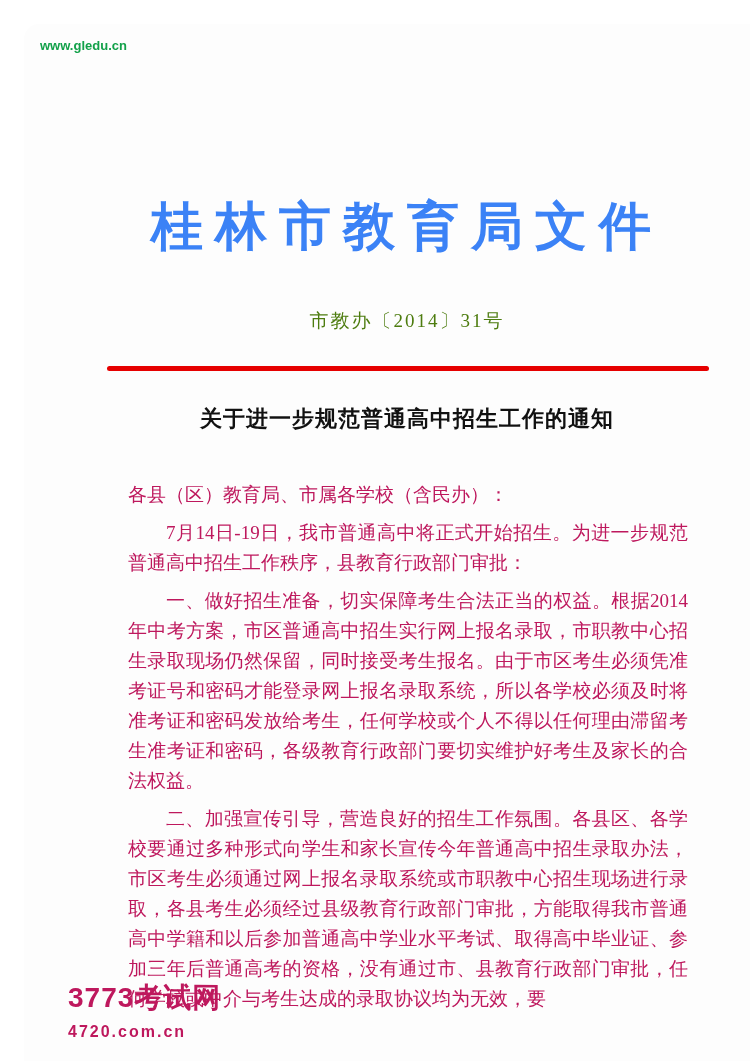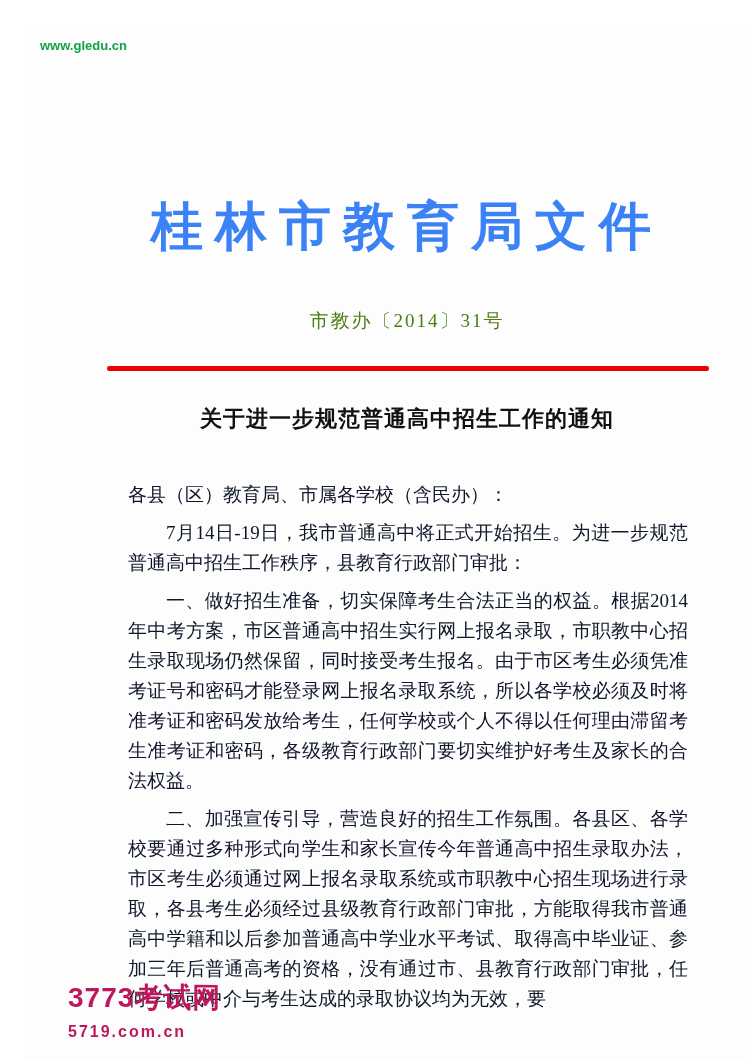--- a/index.html
+++ b/index.html
@@ -67,21 +67,21 @@
     color: #111111;
     letter-spacing: 1px;
   }
   .doc-body {
     position: absolute;
     top: 440px;
     left: 88px;
     width: 576px;
     font-size: 19px;
     line-height: 30px;
-    color: #0f172a;
+    color: #be185d;
     text-align: justify;
   }
   .doc-body p {
     text-indent: 2em;
   }
   .doc-body p.salutation {
     text-indent: 0;
   }
   .watermark-bottom {
     position: absolute;
@@ -119,16 +119,16 @@
 
   <div class="doc-body">
     <p class="salutation">各县（区）教育局、市属各学校（含民办）：</p>
     <p>7月14日-19日，我市普通高中将正式开始招生。为进一步规范普通高中招生工作秩序，县教育行政部门审批：</p>
     <p>一、做好招生准备，切实保障考生合法正当的权益。根据2014年中考方案，市区普通高中招生实行网上报名录取，市职教中心招生录取现场仍然保留，同时接受考生报名。由于市区考生必须凭准考证号和密码才能登录网上报名录取系统，所以各学校必须及时将准考证和密码发放给考生，任何学校或个人不得以任何理由滞留考生准考证和密码，各级教育行政部门要切实维护好考生及家长的合法权益。</p>
     <p>二、加强宣传引导，营造良好的招生工作氛围。各县区、各学校要通过多种形式向学生和家长宣传今年普通高中招生录取办法，市区考生必须通过网上报名录取系统或市职教中心招生现场进行录取，各县考生必须经过县级教育行政部门审批，方能取得我市普通高中学籍和以后参加普通高中学业水平考试、取得高中毕业证、参加三年后普通高考的资格，没有通过市、县教育行政部门审批，任何学校或中介与考生达成的录取协议均为无效，要</p>
   </div>
 
   <div class="watermark-bottom">
     <div class="wm-line1">3773考试网</div>
-    <div class="wm-line2">5719.com.cn</div>
+    <div class="wm-line2">4720.com.cn</div>
   </div>
 
 </div>
 
 </body></html>

